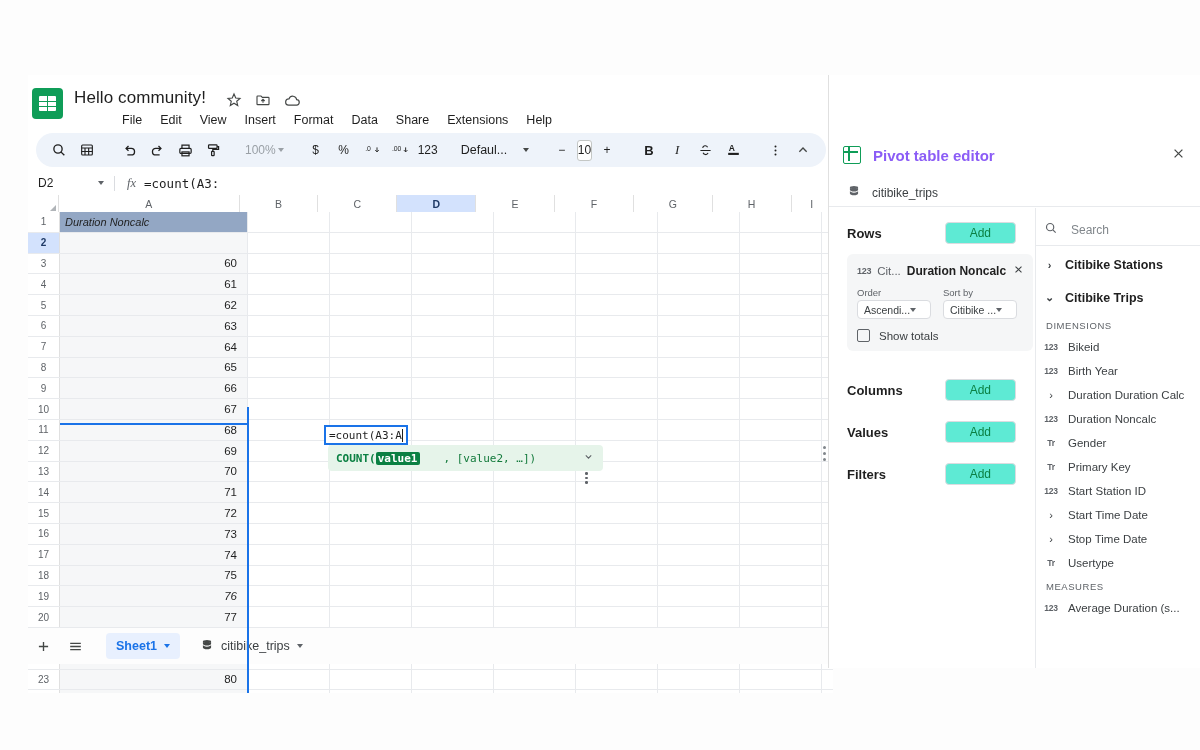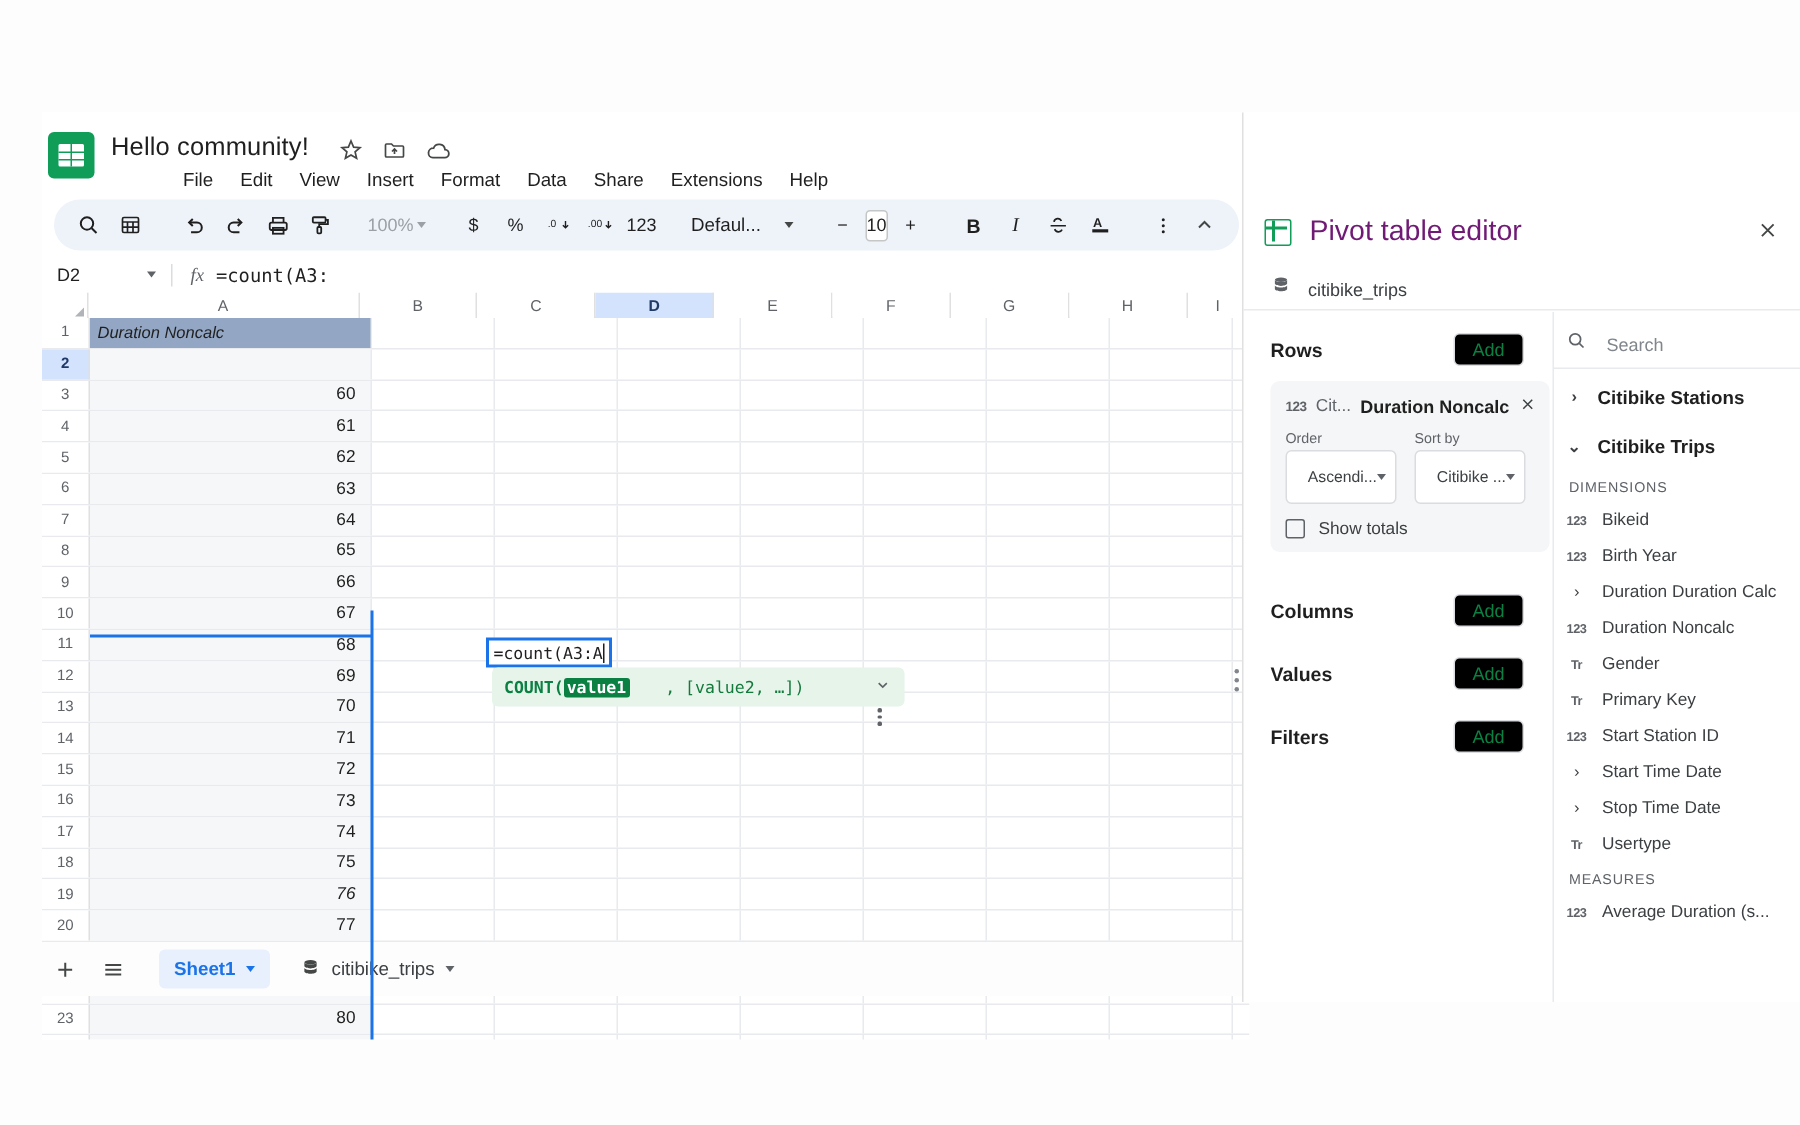--- a/index.html
+++ b/index.html
@@ -240,63 +240,63 @@
   .pv-header {
     position:absolute; left:0; top:60px; width:372px; height:40px;
     display:flex; align-items:center; padding:0 14px;
   }
   .pv-title-icon {
     width:18px;height:18px;border-radius:2px;border:1.8px solid #0f9d58;
     position:relative; margin-right:12px; flex:0 0 18px;
   }
   .pv-title-icon::before{content:"";position:absolute;left:0;top:4px;width:14.4px;height:1.6px;background:#0f9d58;}
   .pv-title-icon::after{content:"";position:absolute;left:4px;top:0;width:1.6px;height:14.4px;background:#0f9d58;}
-  .pv-title { font-size:19px; color:#701a75; font-weight:400; }
+  .pv-title { font-size:15px; color:#8b5cf6; font-weight:700; }
   .pv-close { margin-left:auto; color:#444746; font-size:17px; line-height:1; }
 
   .pv-source {
     position:absolute; left:0; top:104px; width:372px; height:28px;
     display:flex; align-items:center; padding:0 18px; gap:11px;
     border-bottom:1px solid #e8eaed;
   }
   .pv-source-name { font-size:12px; color:#3c4043; }
 
   .pv-left {
     position:absolute; left:0; top:133px; width:205px; height:460px;
     padding:10px 0 0 18px;
   }
   .pv-sec { margin-bottom:0px; }
   .pv-sec-head {
     display:flex; align-items:center; justify-content:space-between;
     width:169px; height:30px;
   }
   .pv-sec-label { font-size:13px; color:#1f1f1f; font-weight:bold; }
   .add-btn {
-    background:#000000; border:1px solid #dadce0; border-radius:4px;
+    background:#5eead4; border:1px solid #dadce0; border-radius:4px;
     color:#0b8043; font-size:12px; font-weight:500;
-    padding:3px 12px; cursor:pointer;
+    padding:3px 24px; cursor:pointer;
   }
   .field-card {
     width:186px; background:#f5f6f7; border-radius:6px;
     margin-top:6px; padding:9px 10px 9px 10px;
   }
   .fc-top { display:flex; align-items:center; gap:6px; }
   .fc-typeicon {
     font-size:9px; font-weight:bold; color:#5f6368; font-family:"Liberation Sans", sans-serif;
     letter-spacing:-0.3px; flex:0 0 auto;
   }
   .fc-prefix { font-size:11.5px; color:#5f6368; white-space:nowrap; }
   .fc-name { font-size:12px; color:#1f1f1f; font-weight:bold; white-space:nowrap; }
   .fc-x { margin-left:auto; color:#3c4043; font-size:13px; line-height:1; }
   .fc-row { display:flex; gap:12px; margin-top:9px; }
   .fc-field { display:flex; flex-direction:column; gap:2px; }
   .fc-flabel { font-size:9.5px; color:#5f6368; }
   .fc-select {
-    width:74px; height:36px; background:#ffffff; border:1px solid #dadce0; border-radius:4px;
-    display:flex; align-items:center; justify-content:flex-end;
+    width:74px; height:19px; background:#ffffff; border:1px solid #dadce0; border-radius:4px;
+    display:flex; align-items:center; justify-content:flex-start;
     padding:0 6px; font-size:10.5px; color:#3c4043;
   }
   .fc-select .caret { width:0;height:0;border-left:3.5px solid transparent;border-right:3.5px solid transparent;border-top:4px solid #5f6368; }
   .fc-check { display:flex; align-items:center; gap:9px; margin-top:10px; }
   .cbox { width:13px;height:13px;border:1.8px solid #5f6368;border-radius:2px; }
   .fc-chklabel { font-size:11.5px; color:#3c4043; }
 
   .pv-handle {
     position:absolute; left:828px; top:365px; width:10px; height:26px;
     display:flex; flex-direction:column; align-items:center; justify-content:center; gap:3px;

